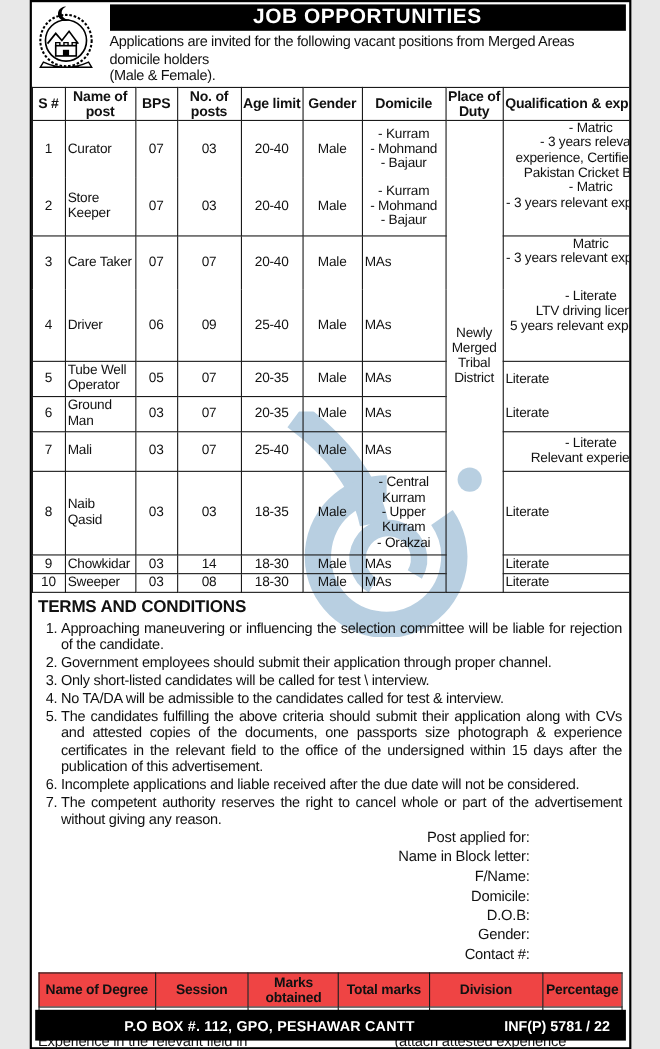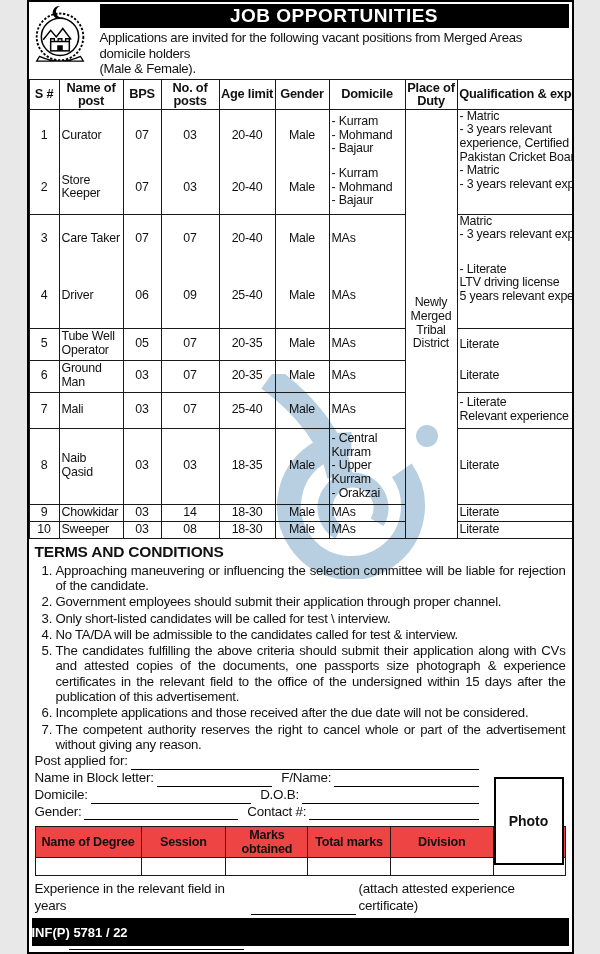--- a/index.html
+++ b/index.html
@@ -16,42 +16,42 @@
   .title-bar{background:#000;color:#fff;font-weight:bold;font-size:19px;
              text-align:center;padding:1px 0;letter-spacing:.5px;}
   .intro{margin:2px 0 0;font-size:13.2px;line-height:1.18;letter-spacing:-.3px;white-space:pre-line;}
   
   table.jobs{border-collapse:collapse;width:588px;margin:2px auto 0;table-layout:fixed;}
   .jobs th,.jobs td{border:1px solid #1a1a1a;padding:0 2px;font-size:12.4px;
                     line-height:1.1;letter-spacing:-.2px;overflow:hidden;}
   .jobs th{font-size:12.8px;line-height:1.05;padding:1px 1px;}
   .jobs thead tr{height:28px;}
   .c{text-align:center;}
-  .pre{white-space:pre-line;}
+  .pre{white-space:pre-line;text-align:center;}
   .r1{height:52px;} .r2{height:53px;} .r3{height:49px;} .r4{height:65px;}
   .r5{height:32px;} .r6{height:32px;} .r7{height:36px;} .r8{height:76px;}
   .r9{height:17px;} .r10{height:17px;}
   .r9 td,.r10 td{line-height:1.0;padding:0 2px;}
   tr.hidb td{border-bottom-style:hidden;}
   tr.hidb td.place, tr.hidb td.qgroup{border-bottom-style:solid;}
   td.qh{border-bottom-style:hidden;}
   .place{text-align:center;font-size:12.8px;vertical-align:middle;}
   .qgroup{vertical-align:top;}
   .qgroup .q1{min-height:53px;} .qgroup .q1b{min-height:48px;}
   
   .terms{padding:1px 6px 0;}
   .terms h2{font-size:15.5px;margin:3px 0 2px;letter-spacing:-.2px;}
   .terms ol{margin:0;padding-left:21px;font-size:13.2px;line-height:1.16;
             letter-spacing:-.25px;text-align:justify;}
   .terms li{margin:0 0 1px;}
   
   .appform{padding:0 6px;position:relative;margin-top:1px;}
   .appform h3{text-align:center;font-size:15px;margin:4px 0 2px;letter-spacing:-.2px;}
   .frow{display:flex;align-items:flex-end;font-size:13.4px;line-height:1.25;
-        margin-right:84px;letter-spacing:-.2px;}
+        margin-right:84px;letter-spacing:-.2px;flex-direction:column;}
   .frow .lbl{white-space:nowrap;}
   .frow .lbl2{white-space:nowrap;margin-left:6px;}
   .bl{border-bottom:1px solid #000;height:13px;flex:1;margin:0 3px;}
   .photo{position:absolute;top:24px;right:8px;width:66px;height:84px;border:2px solid #000;
          display:flex;align-items:center;justify-content:center;font-weight:bold;
          font-size:14px;background:#fff;}
   table.degree{border-collapse:collapse;width:100%;margin-top:6px;table-layout:fixed;}
   .degree th{background:#ef4444;border:1px solid #1a1a1a;font-size:12.6px;
              font-weight:bold;padding:1px 0;letter-spacing:-.2px;}
   .degree td{border:1px solid #1a1a1a;height:15px;}
@@ -250,28 +250,27 @@
   </table>
 
   <section class="terms layer">
     <h2>TERMS AND CONDITIONS</h2>
     <ol>
       <li>Approaching maneuvering or influencing the selection committee will be liable for rejection of the candidate.</li>
       <li>Government employees should submit their application through proper channel.</li>
       <li>Only short-listed candidates will be called for test \ interview.</li>
       <li>No TA/DA will be admissible to the candidates called for test &amp; interview.</li>
       <li>The candidates fulfilling the above criteria should submit their application along with CVs and attested copies of the documents, one passports size photograph &amp; experience certificates in the relevant field to the office of the undersigned within 15 days after the publication of this advertisement.</li>
-      <li>Incomplete applications and those received after the due date will not be considered.</li>
+      <li>Incomplete applications and liable received after the due date will not be considered.</li>
       <li>The competent authority reserves the right to cancel whole or part of the advertisement without giving any reason.</li>
     </ol>
   </section>
 
   <section class="appform layer">
 
-    <div class="photo">Photo</div>
 
     <div class="frow">
       <span class="lbl">Post applied for:</span>
       <span class="bl"></span>
     </div>
     <div class="frow">
       <span class="lbl">Name in Block letter:</span>
       <span class="bl"></span>
       <span class="lbl2">F/Name:</span>
       <span class="bl" style="flex:1.25"></span>
@@ -331,16 +330,17 @@
         <span class="bl"></span>
       </div>
       <div class="sig">
         <span class="lbl">Date:</span>
         <span class="bl"></span>
       </div>
     </div>
   </section>
 
   <footer>
+    <span class="addr">P.O BOX #. 112, GPO, PESHAWAR CANTT</span>
     <span class="ref">INF(P) 5781 / 22</span>
   </footer>
 
 </div>
 
 </body></html>

